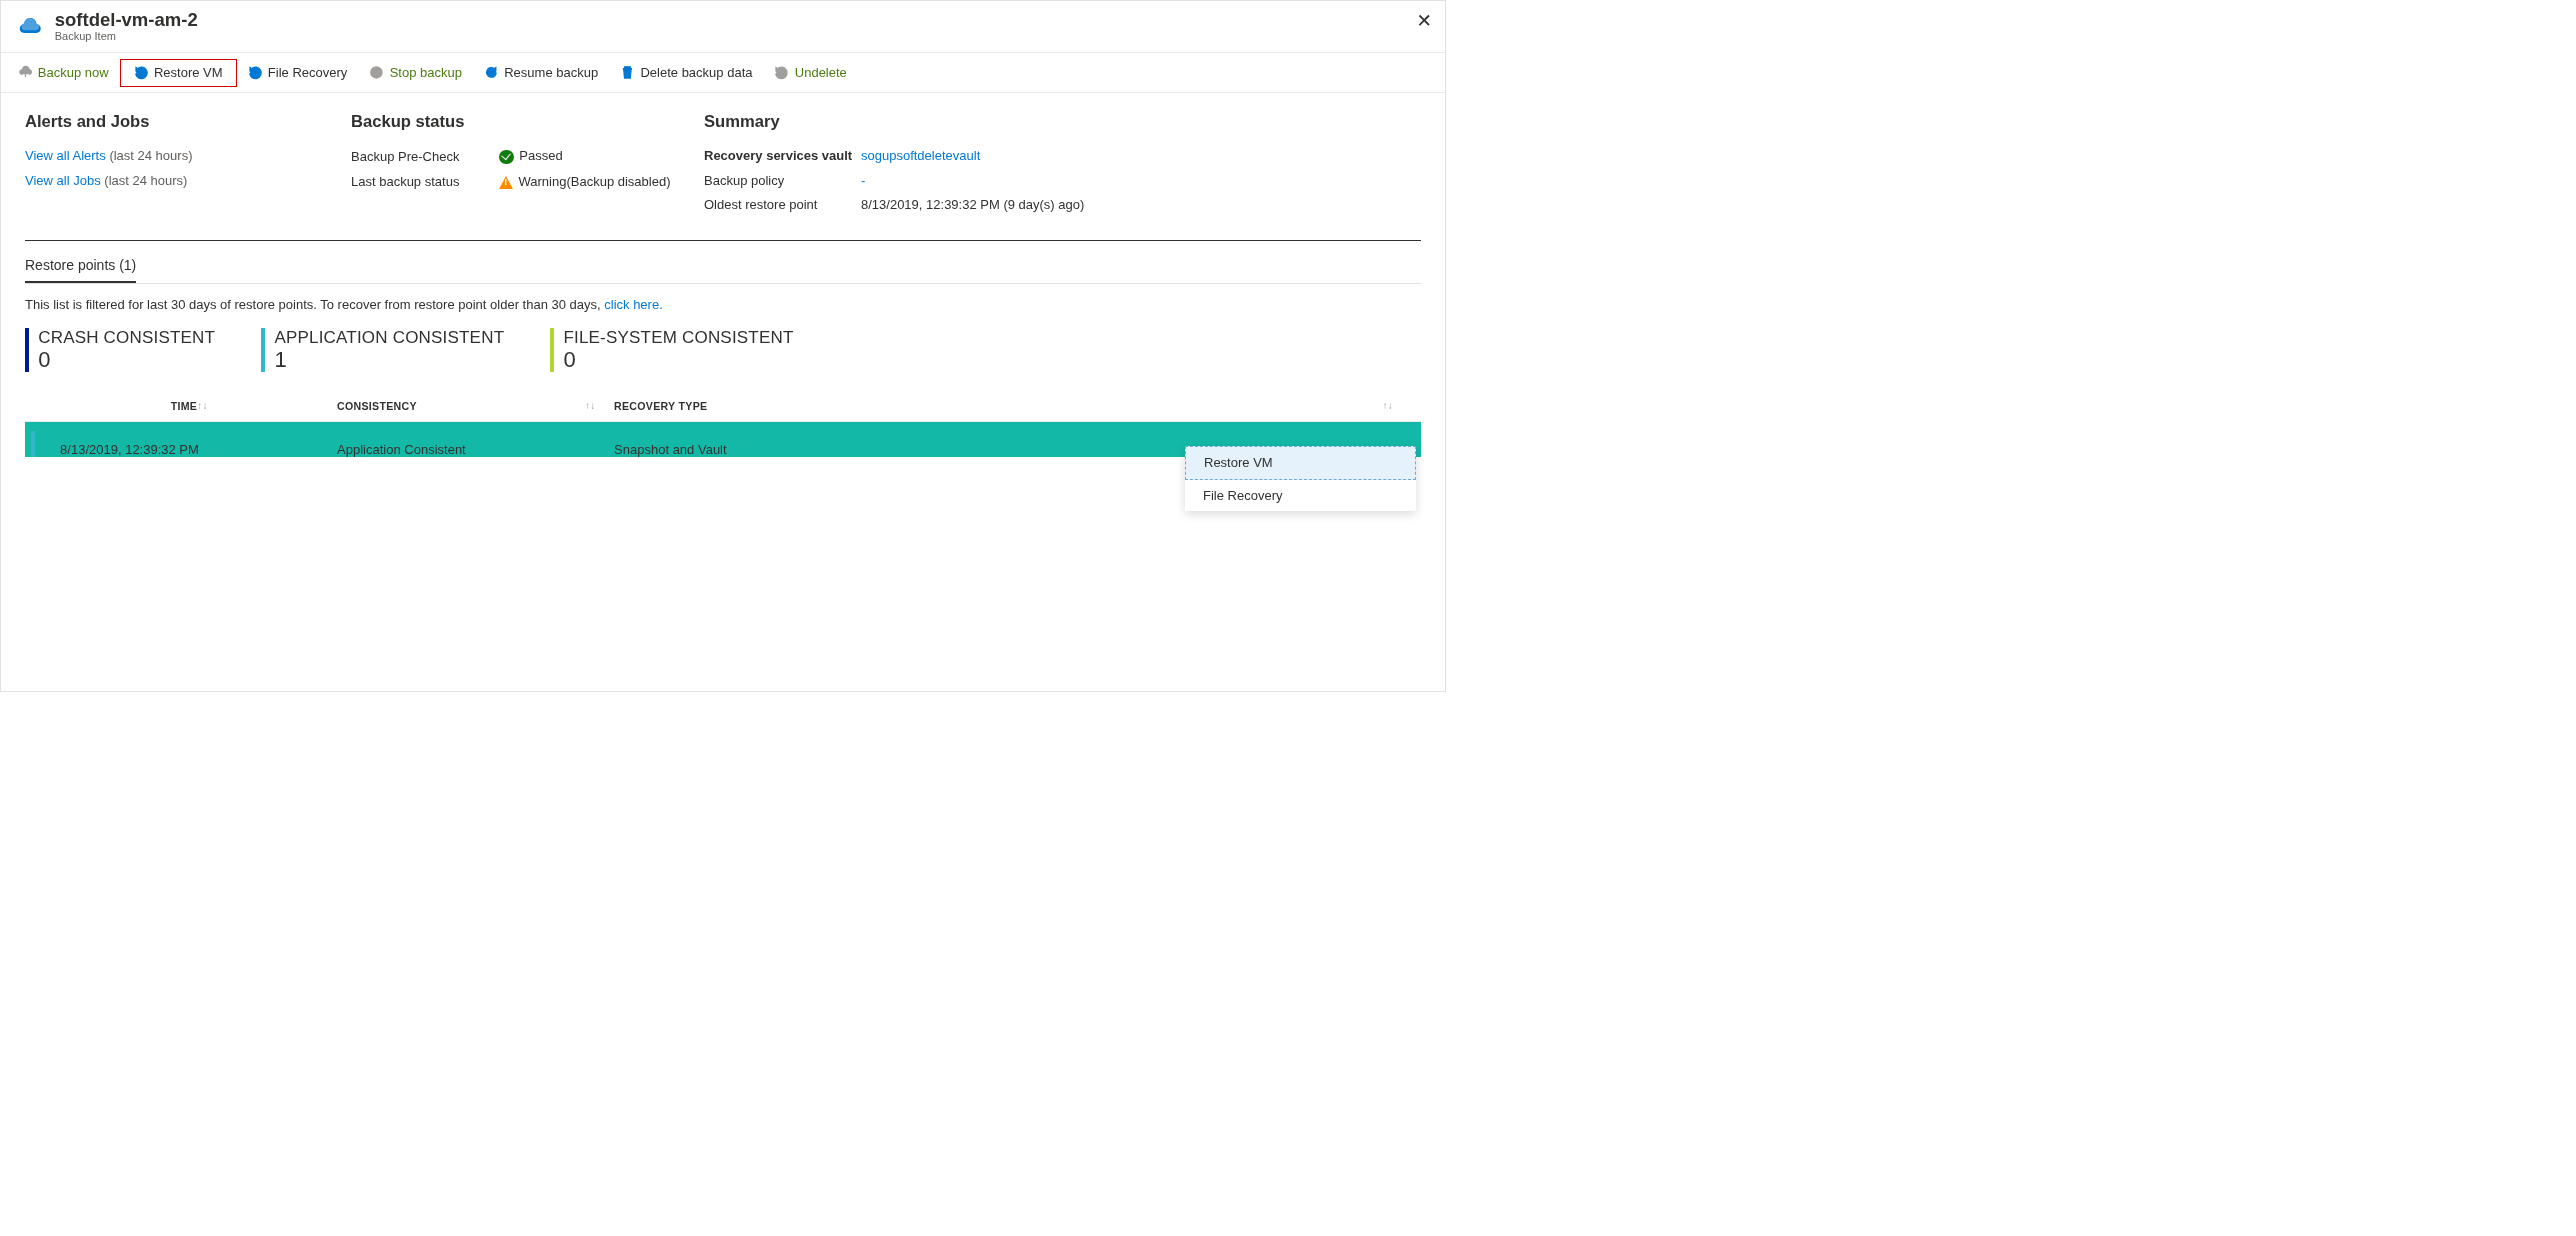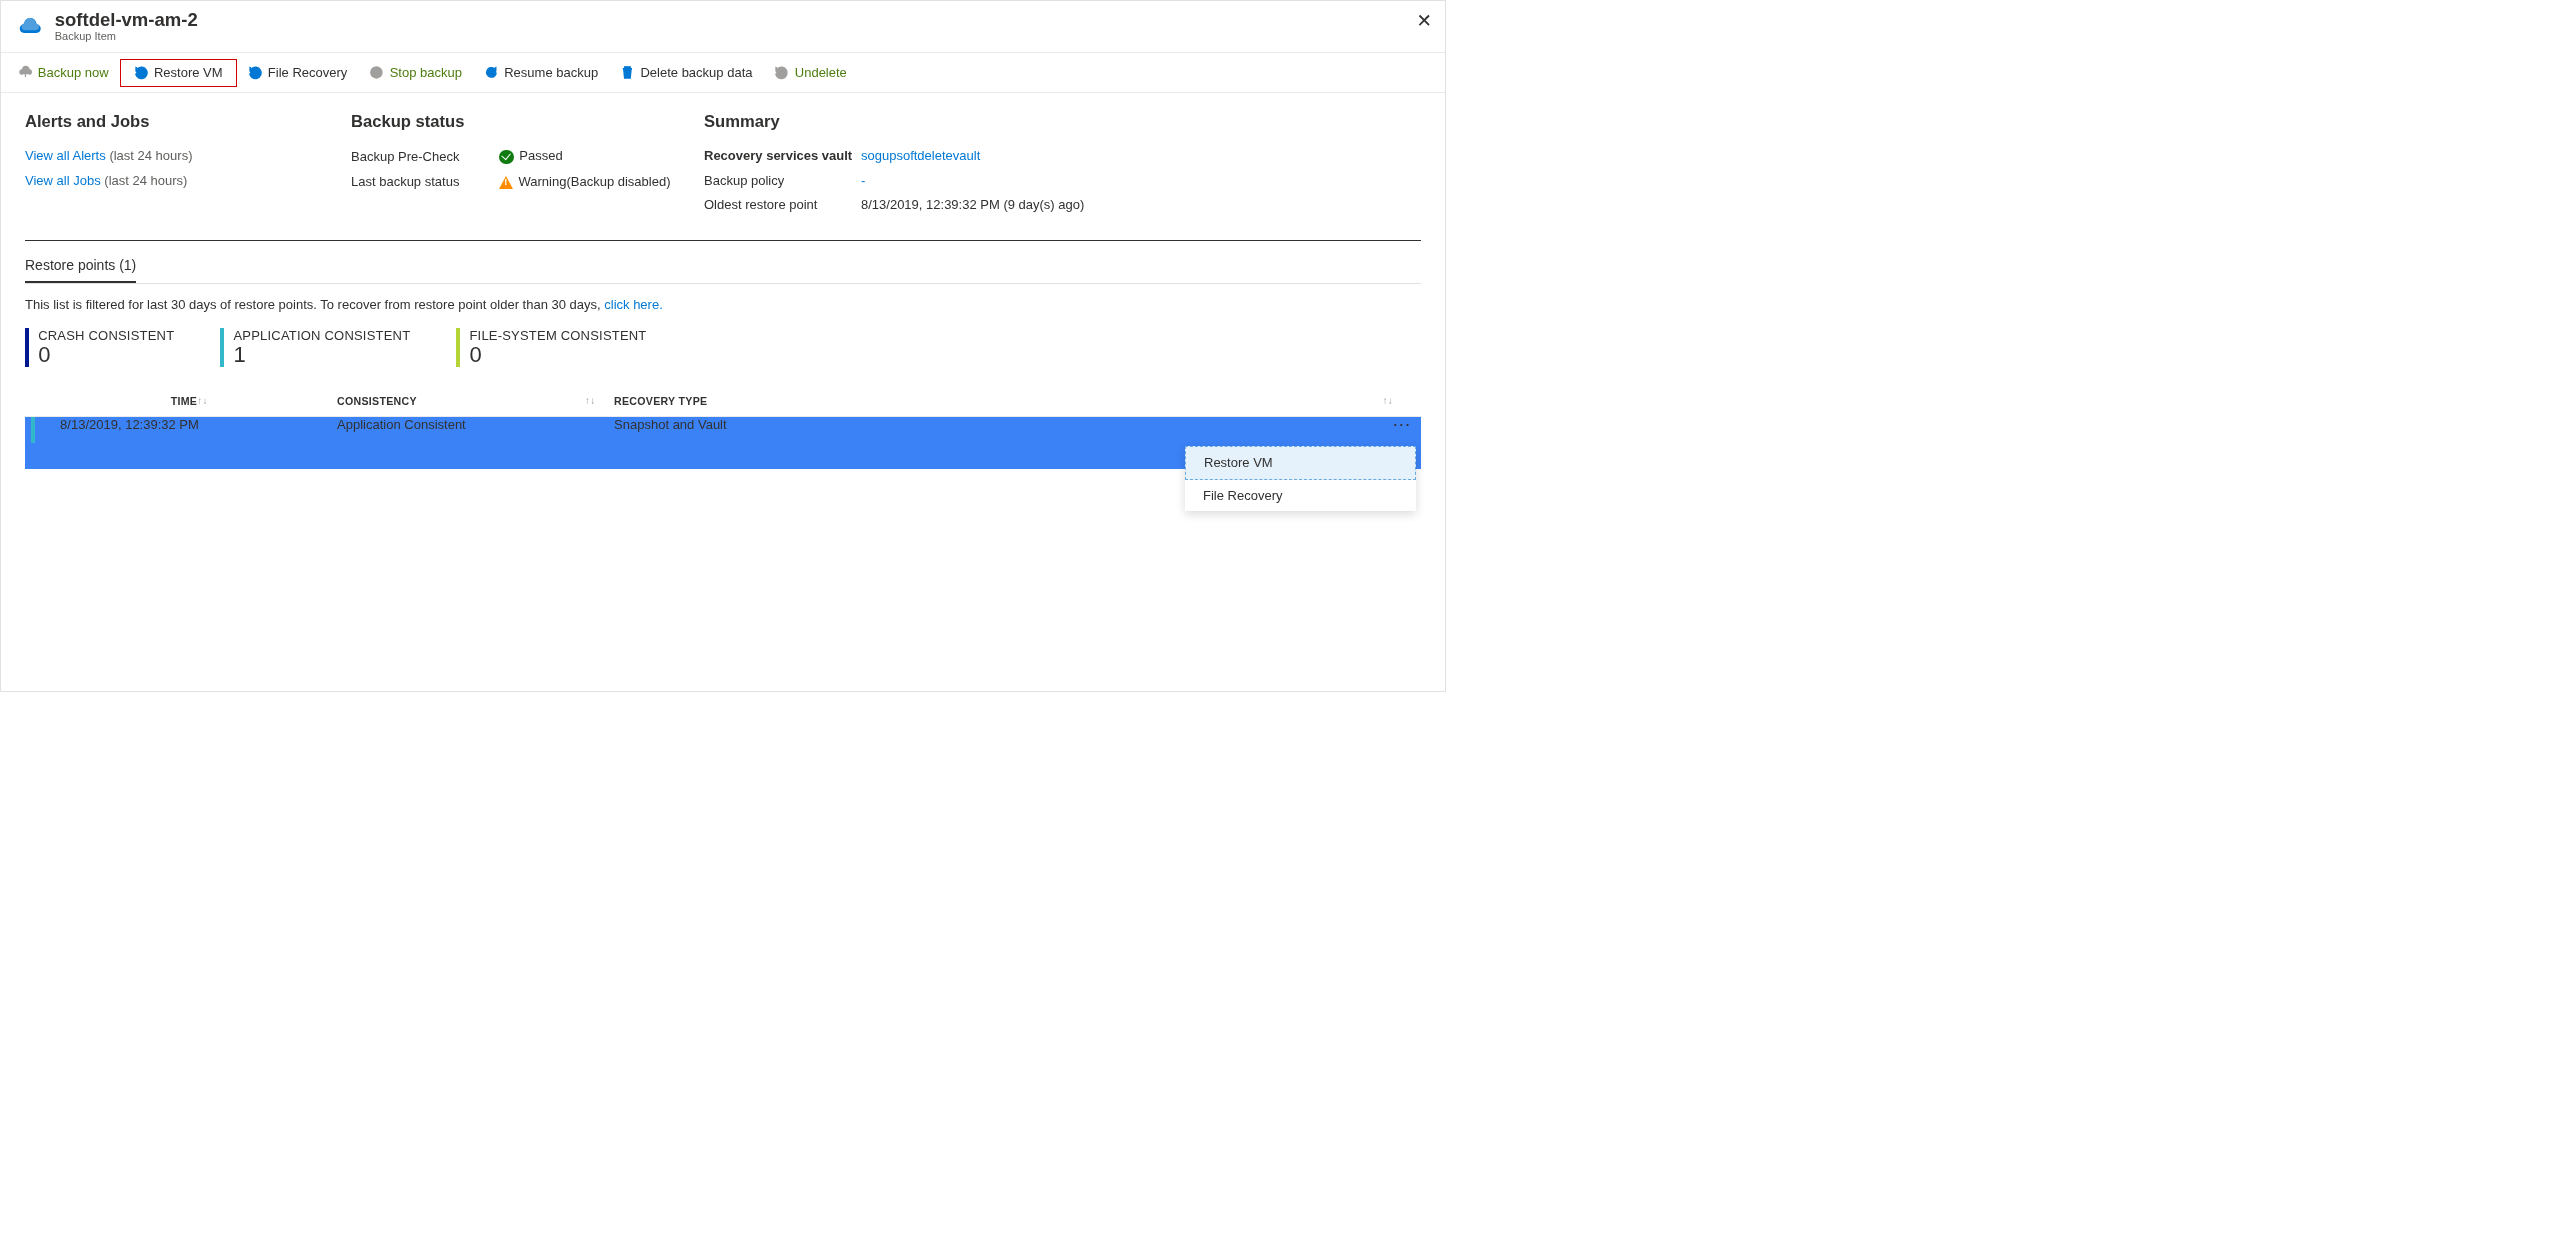--- a/index.html
+++ b/index.html
@@ -45,30 +45,30 @@
   .tab { padding: 9.2px 0 7.4px 0; margin-right:37px; font-size:14px; cursor:pointer;}
   .tab.active { border-bottom: 2.8px solid #323130; font-weight:400;}
 
   .filter-note { margin: 13px 0 16.6px 0; font-size: 13px; }
 
   .stats { display:flex; gap: 46px; margin-bottom: 18.5px; }
   .stat { border-left: 4.6px solid; padding-left: 9.2px; }
   .stat.navy { border-color:#00188f; }
   .stat.teal { border-color:#32b8c9; }
   .stat.lime { border-color:#b4d334; }
-  .stat-label { font-size:13px; letter-spacing:0.2px; }
+  .stat-label { font-size:17px; letter-spacing:0.2px; }
   .stat-num { font-size: 22px; line-height:24px; }
 
   .grid-head { display:flex; padding: 9.2px 0 9.2px 35px; font-size:10.6px; font-weight:600; letter-spacing:0.3px; border-bottom:0.9px solid #eaeaea;}
   .gh-time{width:277px; display:flex; justify-content:center; padding-right:18.5px;}
   .gh-cons{width:277px; display:flex; justify-content:space-between; padding-right:18.5px;}
   .gh-rec{flex:1; display:flex; justify-content:space-between; padding-right:28px;}
   .sort-arr{color:#a19f9d; font-size:10px;}
 
-  .grid-row { display:flex; align-items:flex-start; background:#3b82f6; height:52px; padding-left:5.5px; position:relative;}
+  .grid-row { display:flex; align-items:flex-end; background:#14b8a6; height:35px; padding-left:5.5px; position:relative;}
   .row-accent{width:4.6px; height:26px; background:#32b8c9; margin-right:25px;}
   .gr-time{width:277px;}
   .gr-cons{width:277px;}
   .gr-rec{flex:1;}
   .row-more{position:absolute; right:9.2px; font-weight:bold; letter-spacing:1.8px; cursor:pointer;}
 
   .ctx-menu { position:absolute; right:29.5px; top:445px; width:231px; background:#fff; box-shadow:0 2.8px 9.2px rgba(0,0,0,0.15); z-index:10;}
   .ctx-item { padding: 8.3px 18.5px; font-size:13px; cursor:pointer; }
   .ctx-item.sel { background:#e5f1fb; border:0.9px dashed #6aa8e0; }
 </style>

